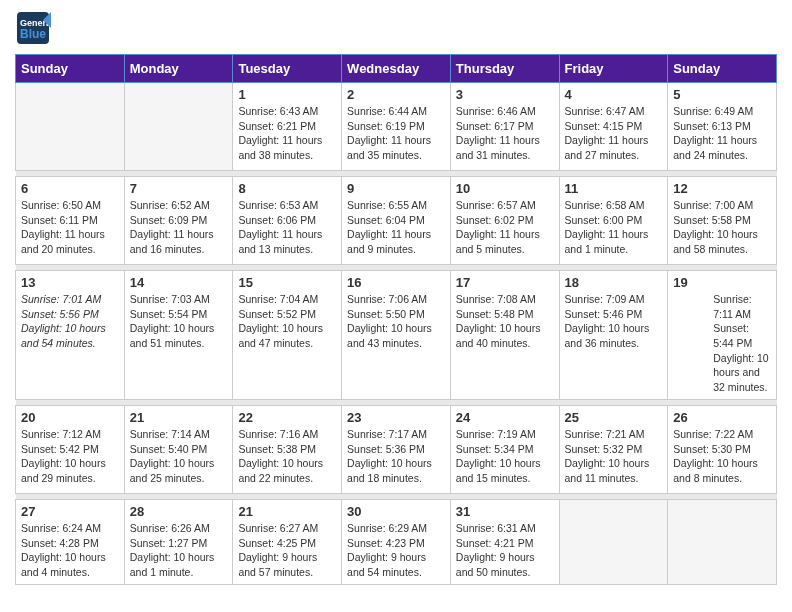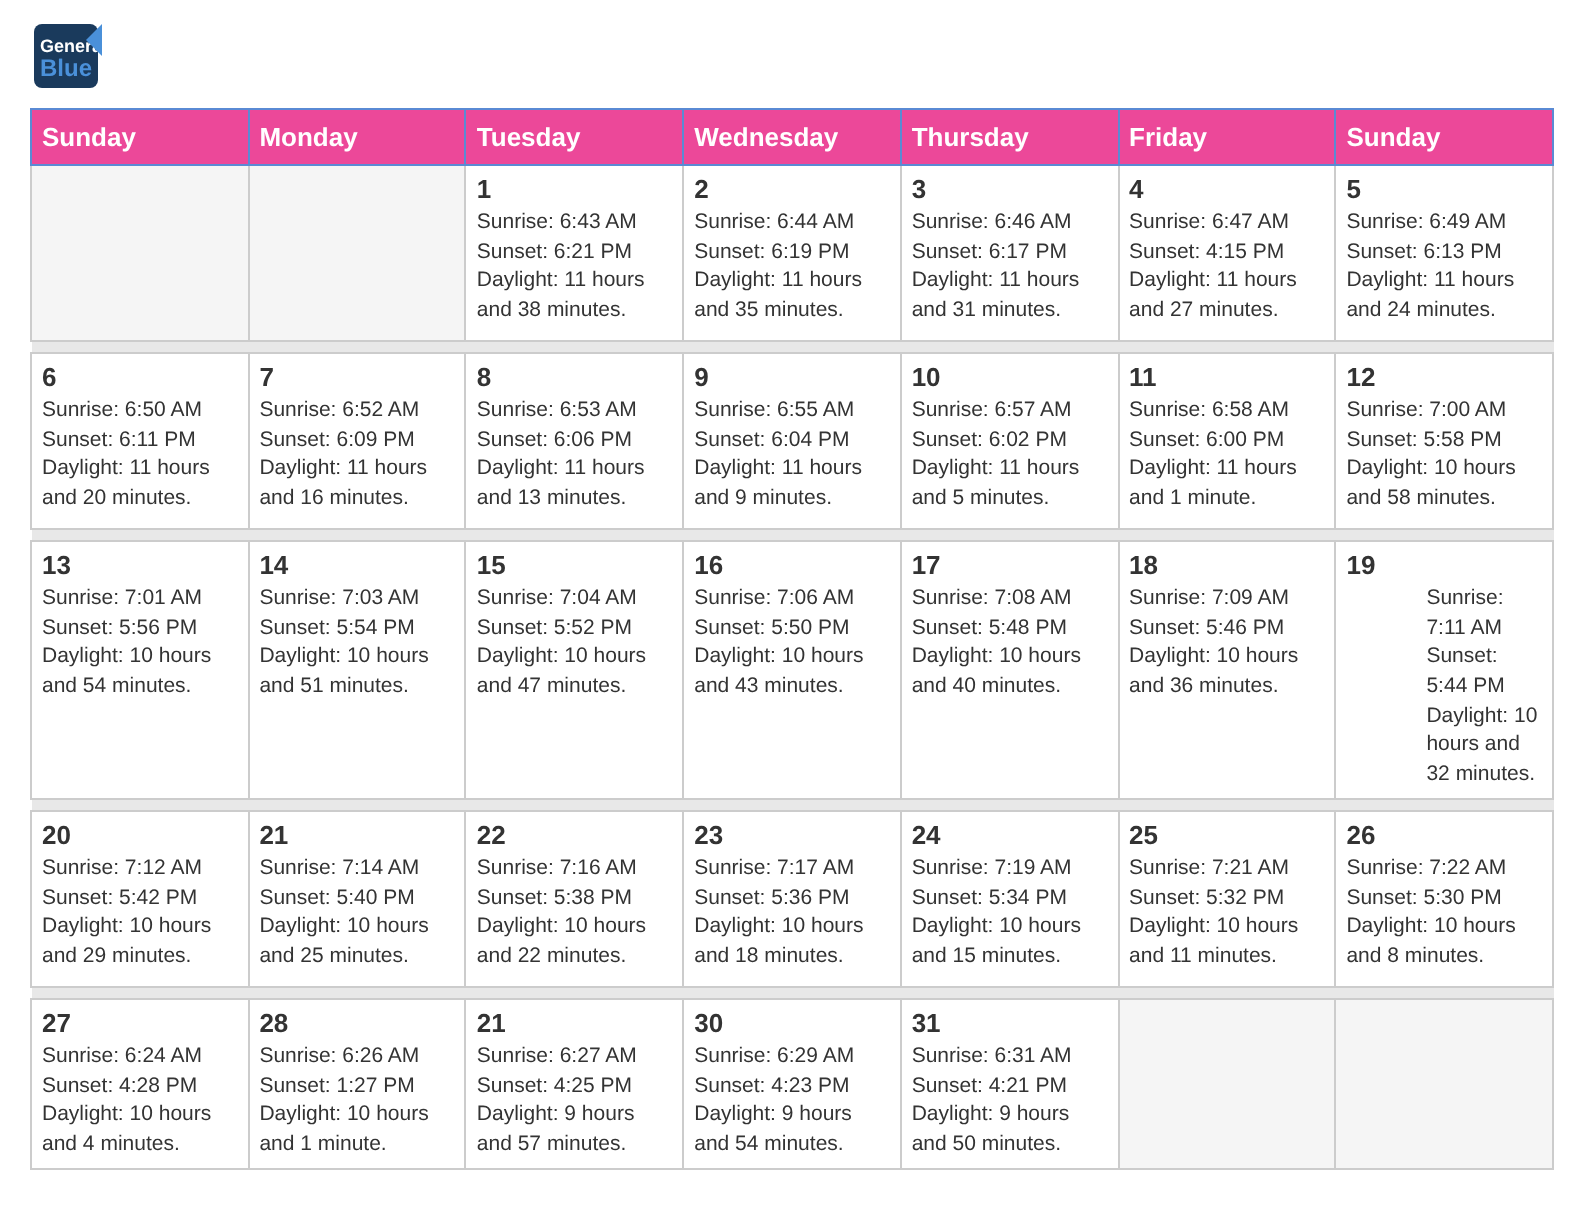--- a/index.html
+++ b/index.html
@@ -32,21 +32,21 @@
     .location-title {
       font-size: 16px;
       color: #444;
     }
     table {
       width: 100%;
       border-collapse: collapse;
       table-layout: fixed;
     }
     .day-header {
-      background-color: #ec4899;
+      background-color: #4c1d95;
       color: #fff;
       font-size: 13px;
       font-weight: bold;
       padding: 6px 5px;
       text-align: left;
       border: 1px solid #5a8ad4;
     }
     .cell {
       border: 1px solid #ccc;
       vertical-align: top;
@@ -189,21 +189,21 @@
 Sunset: 5:58 PM
 Daylight: 10 hours and 58 minutes.</div>
         </td>
       </tr>
       <tr>
         <td colspan="7" class="row-divider"></td>
       </tr>
       <tr>
         <td class="cell">
           <div class="cell-date">13</div>
-          <div class="cell-info" style="white-space: pre-line;">Sunrise: 7:01 AM
+          <div class="cell-info" style="white-space: pre-line; font-style: italic;">Sunrise: 7:01 AM
 Sunset: 5:56 PM
 Daylight: 10 hours and 54 minutes.</div>
         </td>
         <td class="cell">
           <div class="cell-date">14</div>
           <div class="cell-info" style="white-space: pre-line;">Sunrise: 7:03 AM
 Sunset: 5:54 PM
 Daylight: 10 hours and 51 minutes.</div>
         </td>
         <td class="cell">

